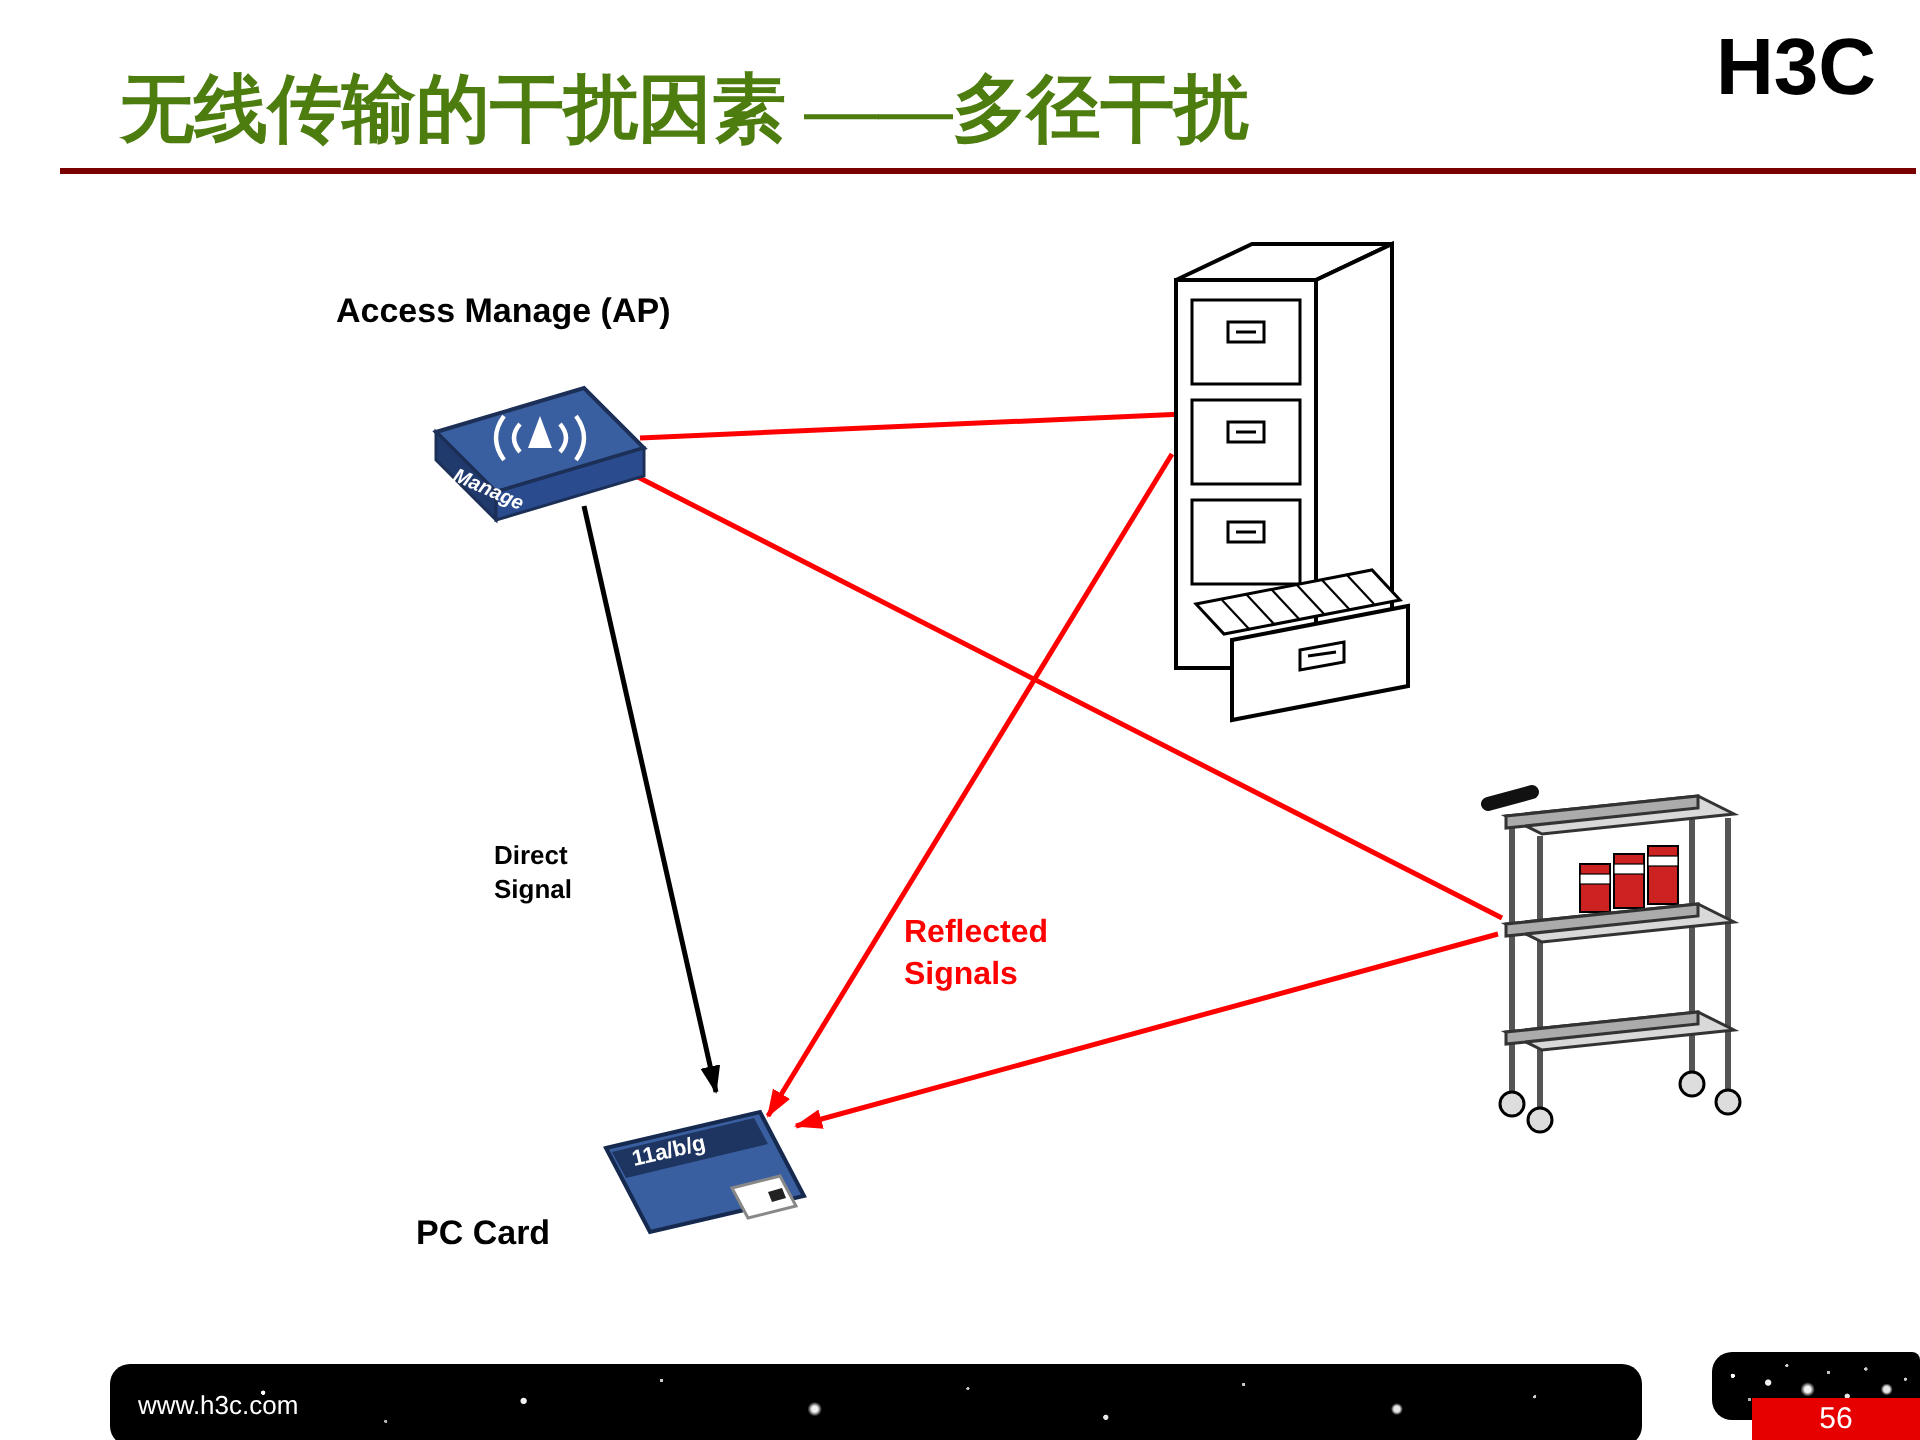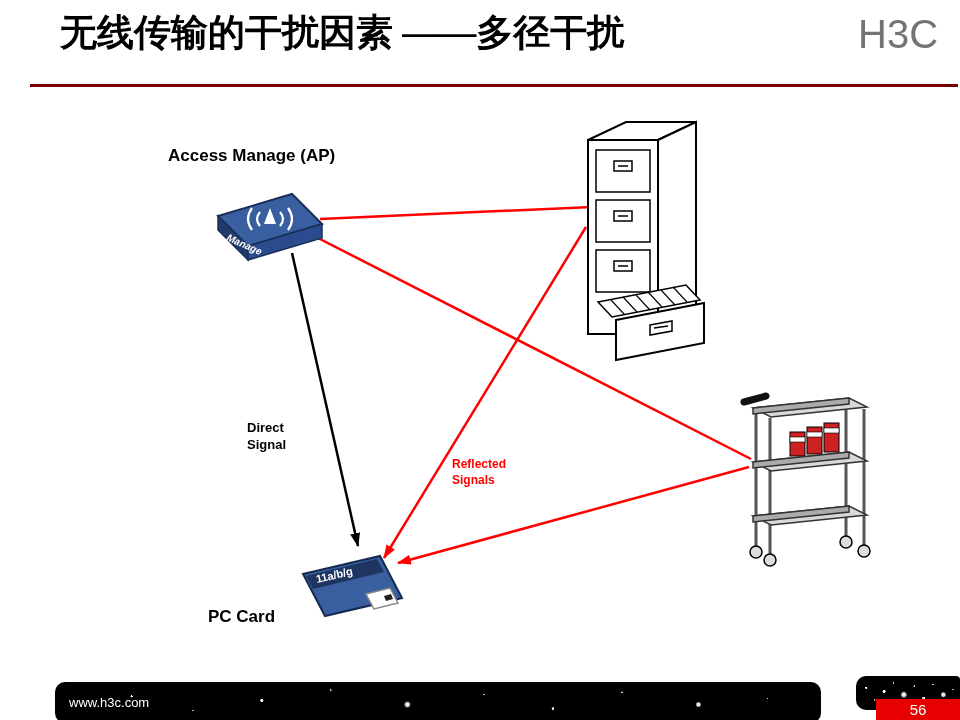--- a/index.html
+++ b/index.html
@@ -7,52 +7,52 @@
   body {
     position:relative;
     background:#ffffff;
     font-family:"Liberation Sans", sans-serif;
     overflow:hidden;
   }
   .abs { position:absolute; }
 
   
   .slide-title {
-    left:60px; top:8px;
+    left:60px; top:30px;
     font-family:"Liberation Serif", serif;
     font-weight:bold;
     font-size:37px;
-    color:#000000;
+    color:#4d7c0f;
     white-space:nowrap;
   }
   .logo {
     left:858px; top:12px;
     font-size:40px;
-    font-weight:400;
-    color:#737373;
+    font-weight:700;
+    color:#000000;
     font-family:"Liberation Sans", sans-serif;
     letter-spacing:0px;
   }
   .divider {
     left:30px; top:84px; width:928px; height:3px;
     background:#7a0000;
   }
 
   
   .lbl {
     position:absolute;
     font-weight:bold;
     color:#000;
     white-space:pre-line;
     z-index:5;
     line-height:1.3;
   }
   .lbl-ap        { left:168px; top:145px; font-size:17px; }
   .lbl-direct    { left:247px; top:420px; font-size:13px; }
-  .lbl-reflected { left:452px; top:457px; font-size:12px; color:#ff0000; }
+  .lbl-reflected { left:452px; top:457px; font-size:16px; color:#ff0000; }
   .lbl-pc        { left:208px; top:606px; font-size:17px; }
 
   svg.canvas { position:absolute; left:0; top:0; z-index:2; }
 
   
   .starfield {
     background-color:#000;
     background-image:
       radial-gradient(2px 2px at 10% 35%, #fff 50%, transparent 60%),
       radial-gradient(1.5px 1.5px at 18% 70%, rgba(255,255,255,.7) 50%, transparent 60%),

